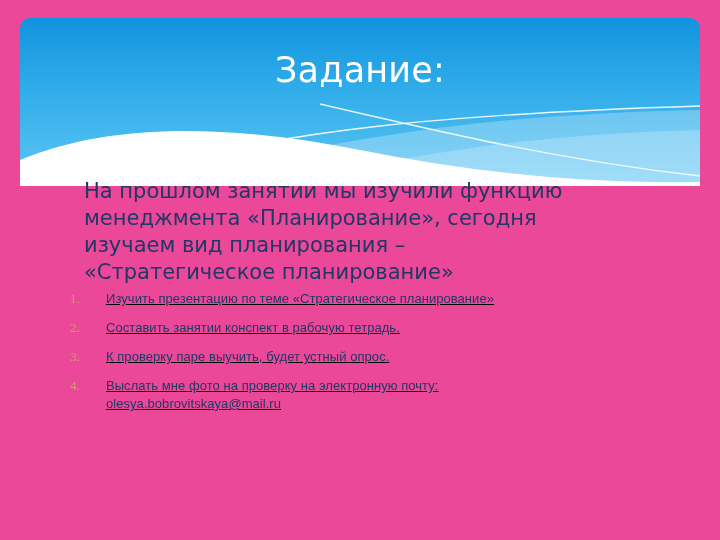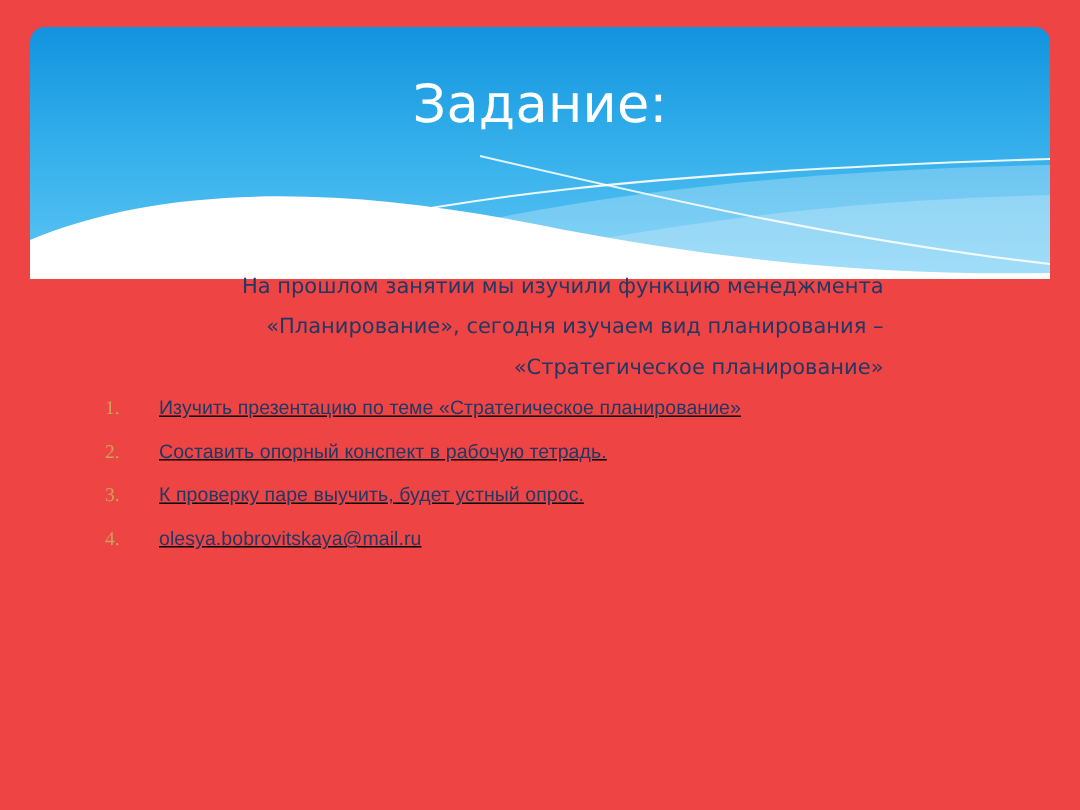--- a/index.html
+++ b/index.html
@@ -8,21 +8,21 @@
     padding: 0;
     background: #ffffff;
   }
   body {
     font-family: "Liberation Sans", sans-serif;
   }
   .slide {
     position: relative;
     width: 720px;
     height: 540px;
-    background: #ef4444;
+    background: #ec4899;
     overflow: hidden;
   }
 
   
   .banner {
     position: absolute;
     left: 20px;
     top: 18px;
     width: 680px;
     height: 168px;
@@ -54,27 +54,26 @@
   .body-area {
     position: absolute;
     left: 62px;
     top: 178px;
     width: 600px;
   }
 
   .lead-paragraph {
     color: #1f3864;
     font-family: "DejaVu Sans", sans-serif;
-    font-size: 14px;
+    font-size: 21px;
     line-height: 27px;
     font-weight: 400;
     margin: 0 0 4px 0;
     padding-left: 22px;
     width: 505px;
-    text-align: right;
   }
 
   
   .task-list {
     list-style: none;
     margin: 0;
     padding: 0;
     counter-reset: taskno;
     text-decoration: underline;
   }
@@ -150,29 +149,30 @@
 
     <ol class="task-list">
 
       <li class="task-item">
         <span class="marker"></span>
         <span class="task-text">Изучить презентацию по теме «Стратегическое планирование»</span>
       </li>
 
       <li class="task-item">
         <span class="marker"></span>
-        <span class="task-text">Составить опорный конспект в рабочую тетрадь.</span>
+        <span class="task-text">Составить занятии конспект в рабочую тетрадь.</span>
       </li>
 
       <li class="task-item">
         <span class="marker"></span>
         <span class="task-text">К проверку паре выучить, будет устный опрос.</span>
       </li>
 
       <li class="task-item">
         <span class="marker"></span>
+        <span class="task-text">Выслать мне фото на проверку на электронную почту:</span>
         <span class="cont">olesya.bobrovitskaya@mail.ru</span>
       </li>
 
     </ol>
   </div>
 
 </div>
 
 </body></html>

